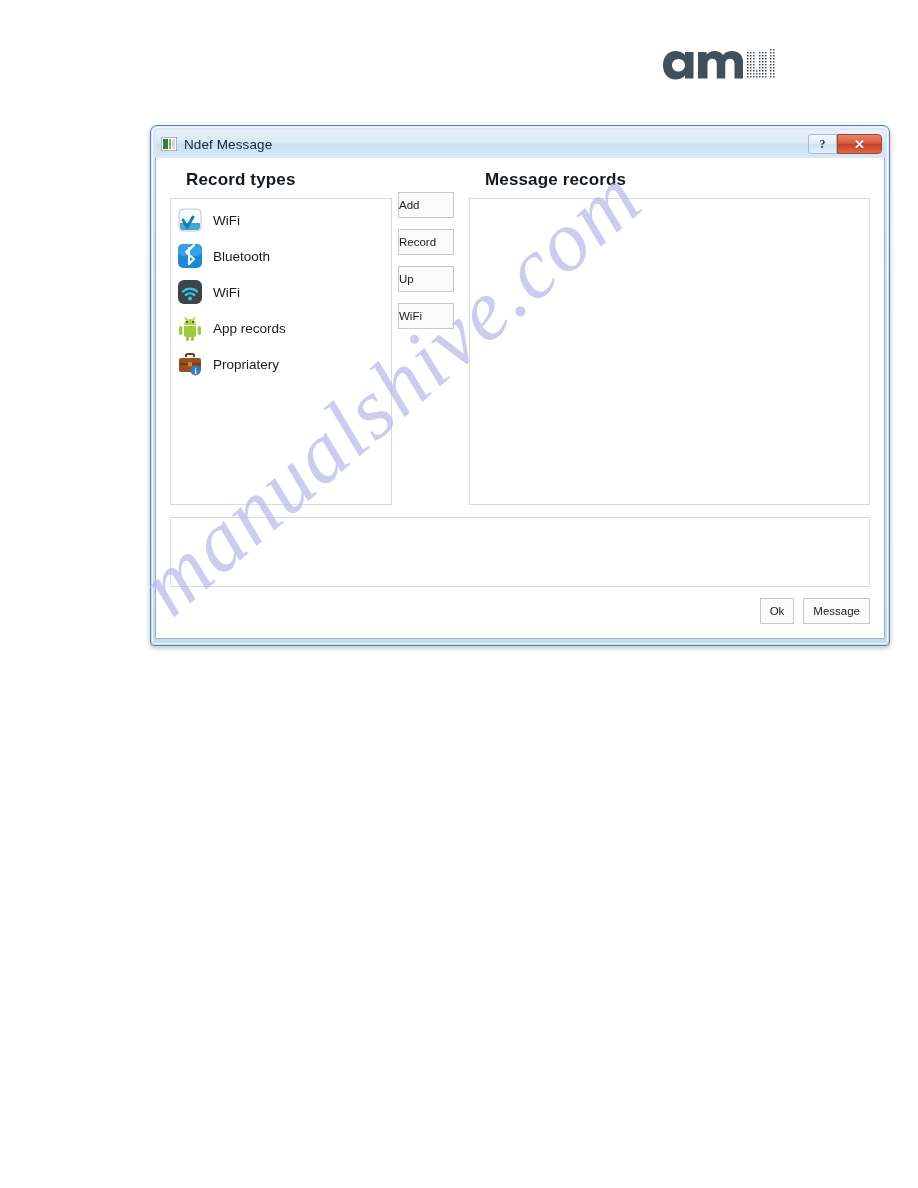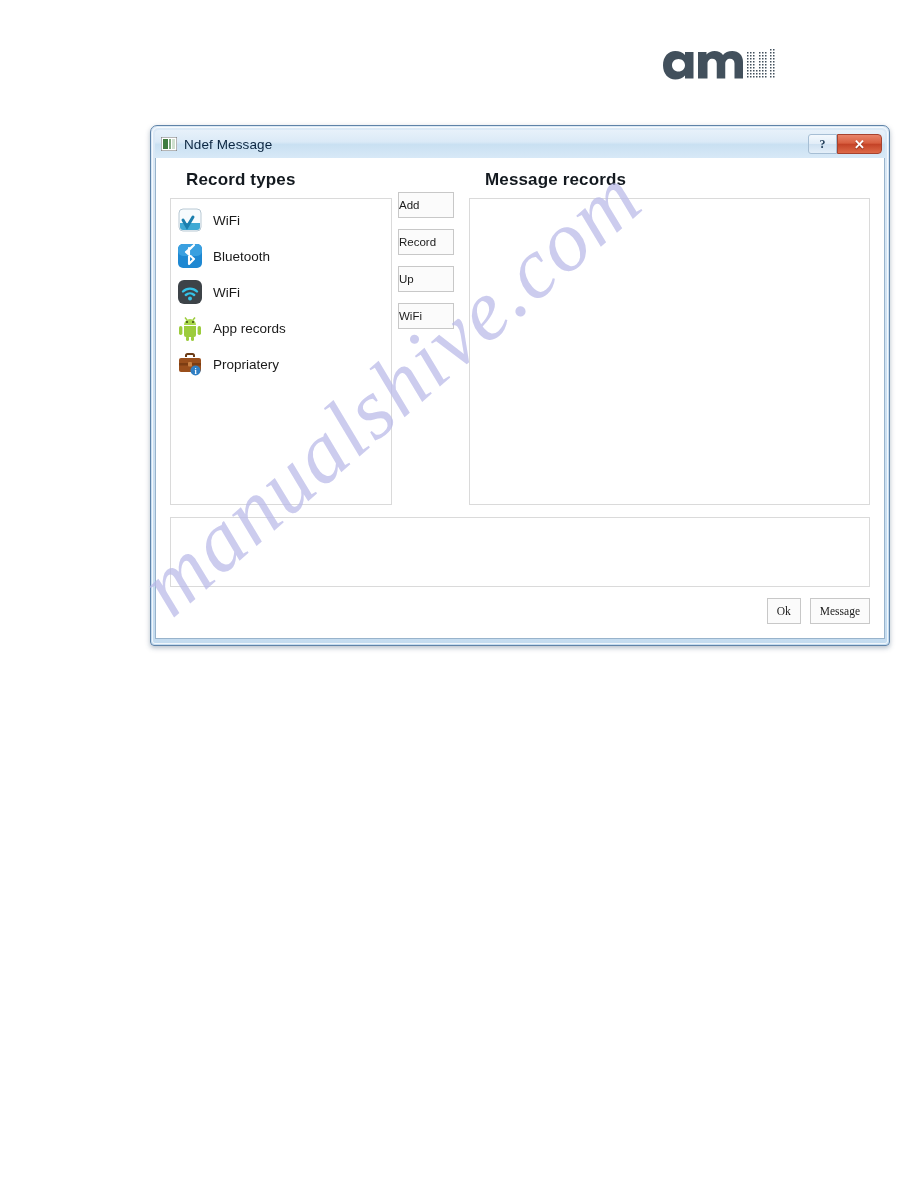--- a/index.html
+++ b/index.html
@@ -242,21 +242,21 @@
     display: flex;
     justify-content: flex-end;
     align-items: center;
   }
   .footer-btn {
     height: 26px;
     min-width: 28px;
     box-sizing: border-box;
     border: 1px solid #c8c8c8;
     background: #fbfbfb;
-    font-family: Liberation Serif, serif;
+    font-family: Liberation Sans, sans-serif;
     font-size: 11.5px;
     color: #1c1c1c;
     cursor: default;
     padding: 0 9px;
     margin-left: 9px;
     line-height: 24px;
   }
 </style>
 </head>
 <body>

